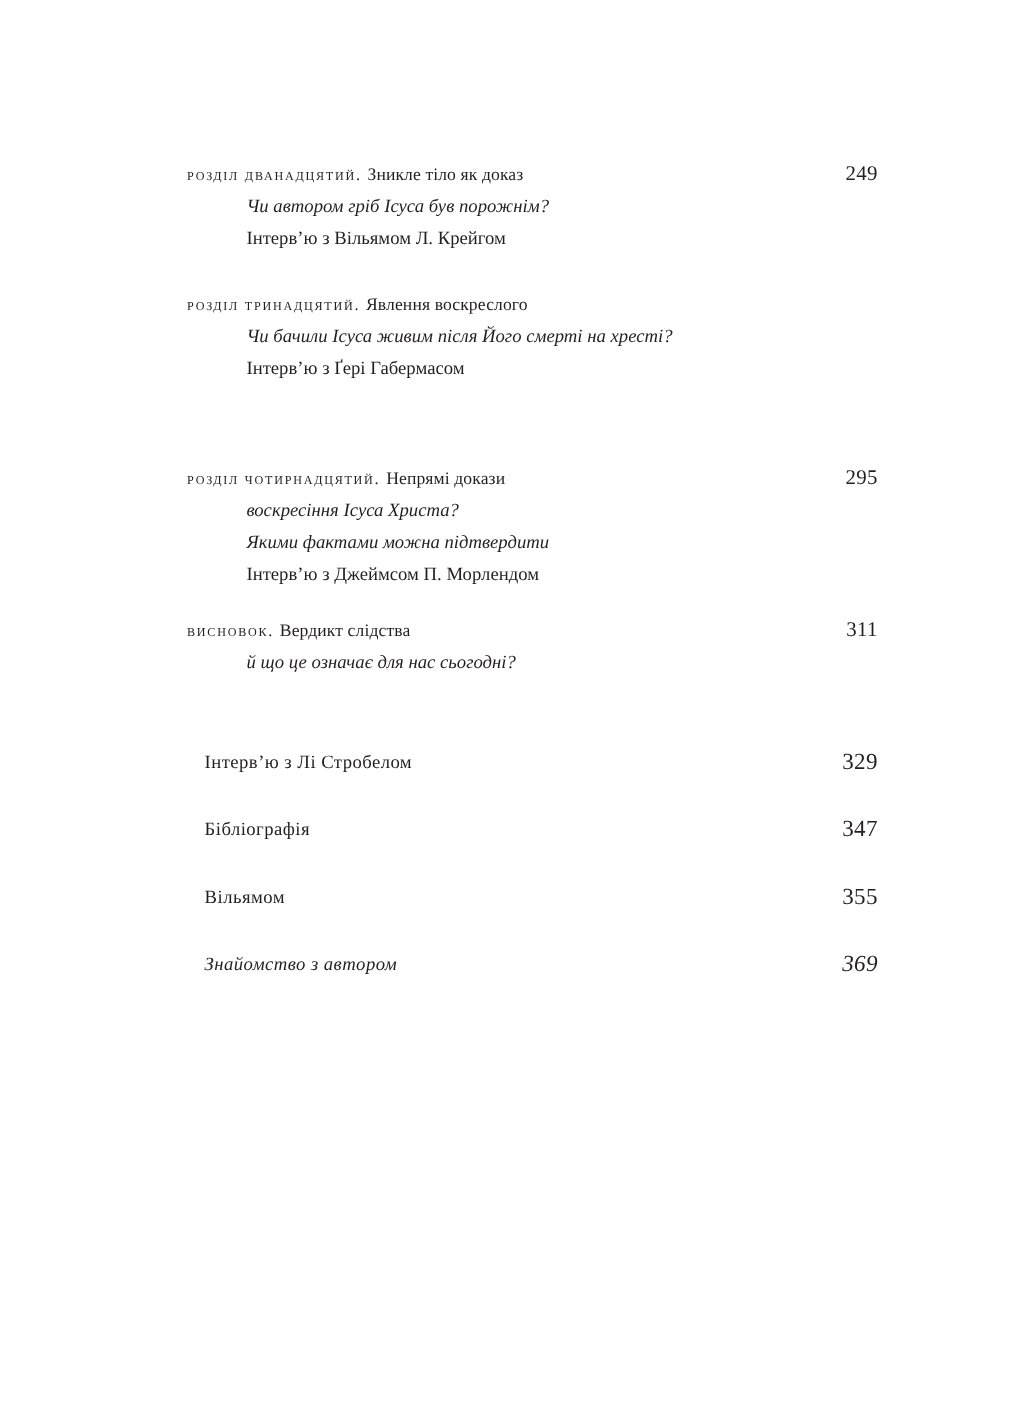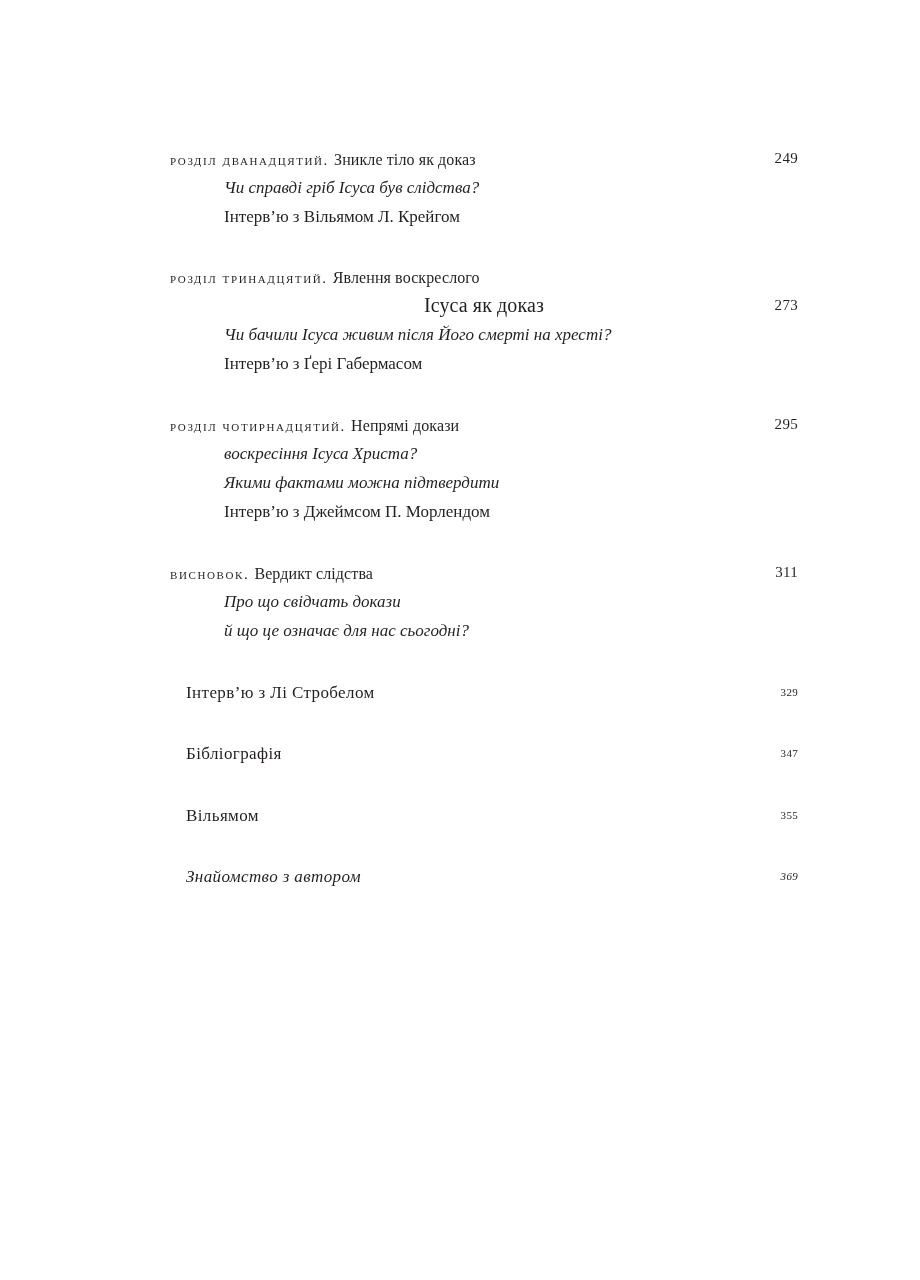--- a/index.html
+++ b/index.html
@@ -47,85 +47,80 @@
     }
     .cont {
       position: absolute;
       left: 254px;
       font-size: 20px;
     }
     .page {
       position: absolute;
       right: 0;
       top: 0;
-      font-size: 15px;
+      font-size: 19px;
       letter-spacing: 0.3px;
     }
     .sub {
       padding-left: 54px;
       font-size: 17px;
     }
     .sub.italic {
       font-style: italic;
     }
     .simple {
       font-size: 17px;
       letter-spacing: 0.4px;
       margin-left: 16px;
     }
     .simple .page {
-      font-size: 11px;
+      font-size: 21px;
     }
   </style>
 </head>
 <body>
 
 <div class="toc">
 
   <div class="entry" style="top:144px;">
     <div class="line heading">
       <span class="label">розділ дванадцятий.</span>
       <span class="title-text">Зникле тіло як доказ</span>
       <span class="page">249</span>
     </div>
-    <div class="line sub italic">Чи справді гріб Ісуса був слідства?</div>
+    <div class="line sub italic">Чи автором гріб Ісуса був порожнім?</div>
     <div class="line sub">Інтерв’ю з Вільямом Л. Крейгом</div>
   </div>
 
   <div class="entry" style="top:262px;">
     <div class="line heading">
       <span class="label">розділ тринадцятий.</span>
       <span class="title-text">Явлення воскреслого</span>
     </div>
-    <div class="line heading">
-      <span class="cont">Ісуса як доказ</span>
-      <span class="page">273</span>
-    </div>
     <div class="line sub italic">Чи бачили Ісуса живим після Його смерті на хресті?</div>
     <div class="line sub">Інтерв’ю з Ґері Габермасом</div>
   </div>
 
-  <div class="entry" style="top:410px;">
+  <div class="entry" style="top:420px;">
     <div class="line heading">
       <span class="label">розділ чотирнадцятий.</span>
       <span class="title-text">Непрямі докази</span>
       <span class="page">295</span>
     </div>
     <div class="line sub italic">воскресіння Ісуса Христа?</div>
     <div class="line sub italic">Якими фактами можна підтвердити</div>
     <div class="line sub">Інтерв’ю з Джеймсом П. Морлендом</div>
   </div>
 
   <div class="entry" style="top:558px;">
     <div class="line heading">
       <span class="label">висновок.</span>
       <span class="title-text">Вердикт слідства</span>
       <span class="page">311</span>
     </div>
-    <div class="line sub italic">Про що свідчать докази</div>
     <div class="line sub italic">й що це означає для нас сьогодні?</div>
   </div>
 
   <div class="entry" style="top:678px;">
     <div class="line simple">
       <span>Інтерв’ю з Лі Стробелом</span>
       <span class="page">329</span>
     </div>
   </div>
 

